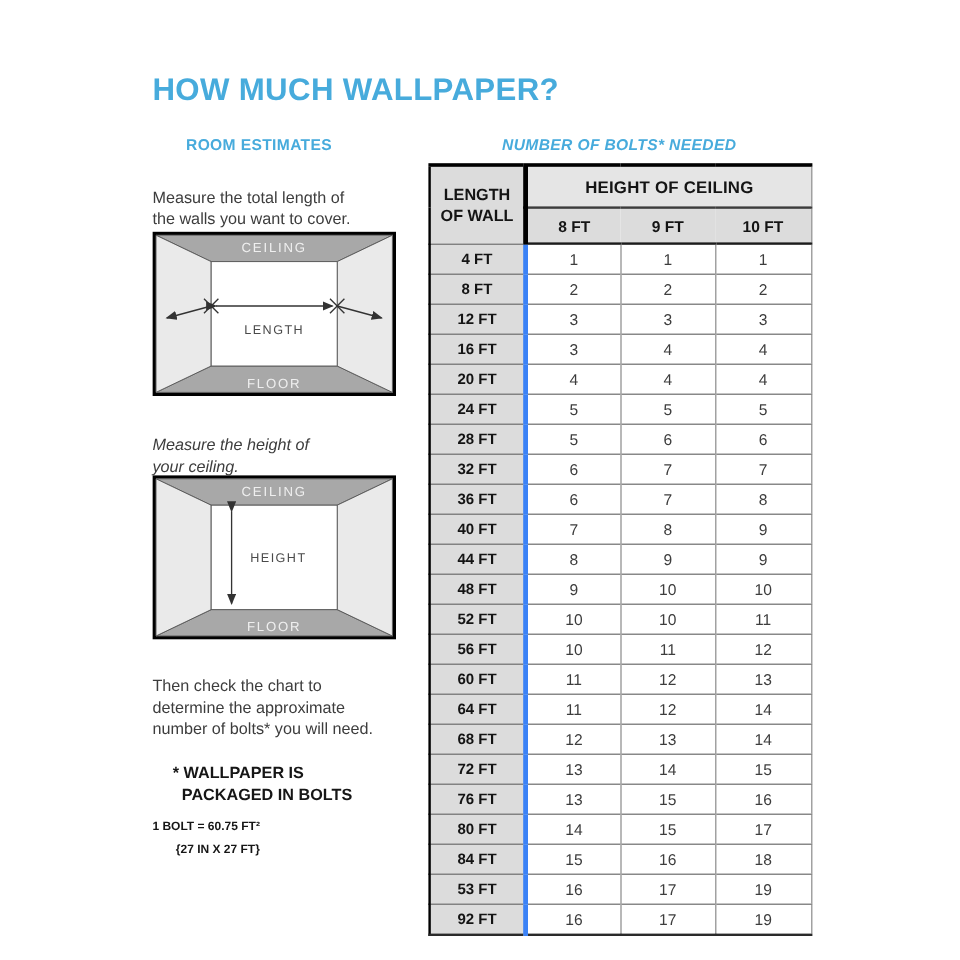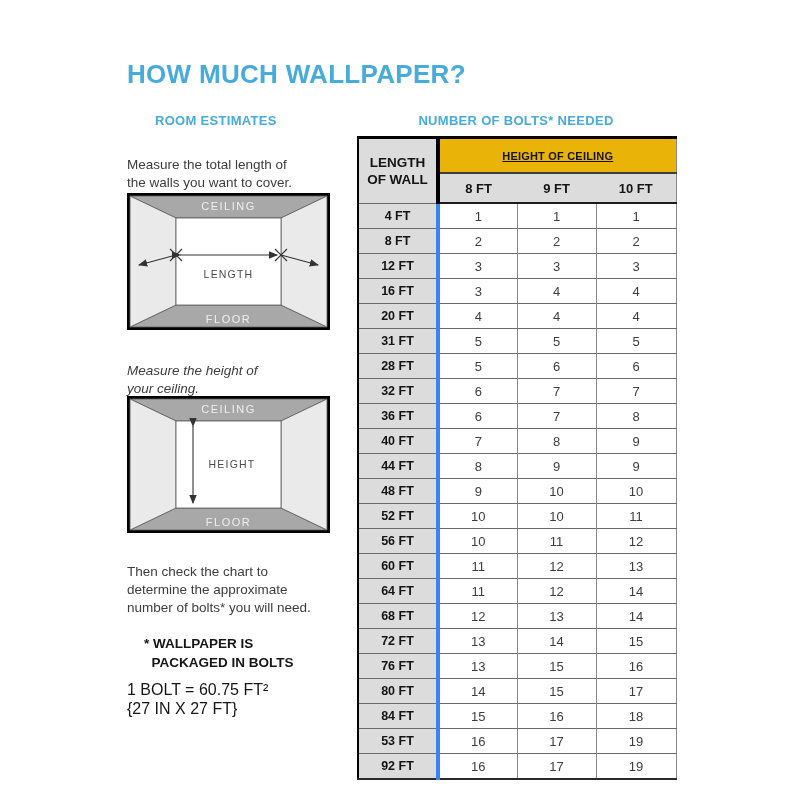--- a/index.html
+++ b/index.html
@@ -8,54 +8,54 @@
     font-family:"Liberation Sans", sans-serif;color:#3a3a3a;overflow:hidden;
   }
   .page-title{
     position:absolute;left:127px;top:42px;
     font-size:26px;font-weight:bold;color:#47abdc;letter-spacing:.3px;
   }
   .section-label{
     position:absolute;font-size:13px;font-weight:bold;color:#47abdc;letter-spacing:.3px;
   }
   .room-estimates-label{left:127px;top:113px;padding-left:28px;}
-  .bolts-heading{left:357px;top:113px;width:318px;text-align:center;}
+  .bolts-heading{left:357px;top:113px;width:318px;text-align:center;font-style:italic;}
   .para{
     position:absolute;left:127px;width:230px;
     font-size:13.5px;line-height:18px;color:#3d3d3d;white-space:pre-line;
   }
   .p1{top:142px;}
   .p2{top:348px;font-style:italic;}
   .p3{top:549px;}
   .footnote{
     position:absolute;left:144px;top:634px;
     font-size:13.5px;line-height:19px;font-weight:bold;color:#161616;white-space:pre;
   }
   .bolt-def{
     position:absolute;left:127px;top:680px;
-    font-size:16px;line-height:19px;font-weight:normal;color:#161616;white-space:pre-line;
+    font-size:10px;line-height:19px;font-weight:bold;color:#161616;white-space:pre-line;text-align:right;
   }
   .diagram{position:absolute;left:127px;}
   .diagram1{top:193px;}
   .diagram2{top:396px;}
 
   table.bolts{
     position:absolute;left:357px;top:136px;width:318px;
     border-collapse:collapse;table-layout:fixed;
     border-top:3px solid #000;border-left:2px solid #000;
     border-right:1px solid #8a8a8a;border-bottom:2px solid #2a2a2a;
   }
   table.bolts th, table.bolts td{padding:0;text-align:center;vertical-align:middle;}
   th.col1-header{
     width:80px;background:#dcdcdc;border-right:4px solid #000;
     font-size:13.5px;line-height:17px;color:#141414;white-space:pre-line;
   }
   th.group-header{
-    background:#eab308;height:33px;border-bottom:2px solid #3c3c3c;
-    font-size:11px;color:#141414;letter-spacing:.2px;text-decoration:underline;
+    background:#e5e5e5;height:33px;border-bottom:2px solid #3c3c3c;
+    font-size:14px;color:#141414;letter-spacing:.2px;
   }
   tr.sub-header-row th{
     background:#dcdcdc;height:28px;border-bottom:2px solid #1c1c1c;
     font-size:13px;color:#141414;
   }
   tbody td{height:24px;border-top:1.5px solid #6b6b6b;}
   tbody td.col1{
     background:#dcdcdc;border-right:4px solid #3b82f6;
     font-weight:bold;font-size:12.5px;color:#141414;
   }
@@ -175,21 +175,21 @@
         <td class="val">4</td>
         <td class="val">4</td>
       </tr>
       <tr>
         <td class="col1">20 FT</td>
         <td class="val">4</td>
         <td class="val">4</td>
         <td class="val">4</td>
       </tr>
       <tr>
-        <td class="col1">31 FT</td>
+        <td class="col1">24 FT</td>
         <td class="val">5</td>
         <td class="val">5</td>
         <td class="val">5</td>
       </tr>
       <tr>
         <td class="col1">28 FT</td>
         <td class="val">5</td>
         <td class="val">6</td>
         <td class="val">6</td>
       </tr>

